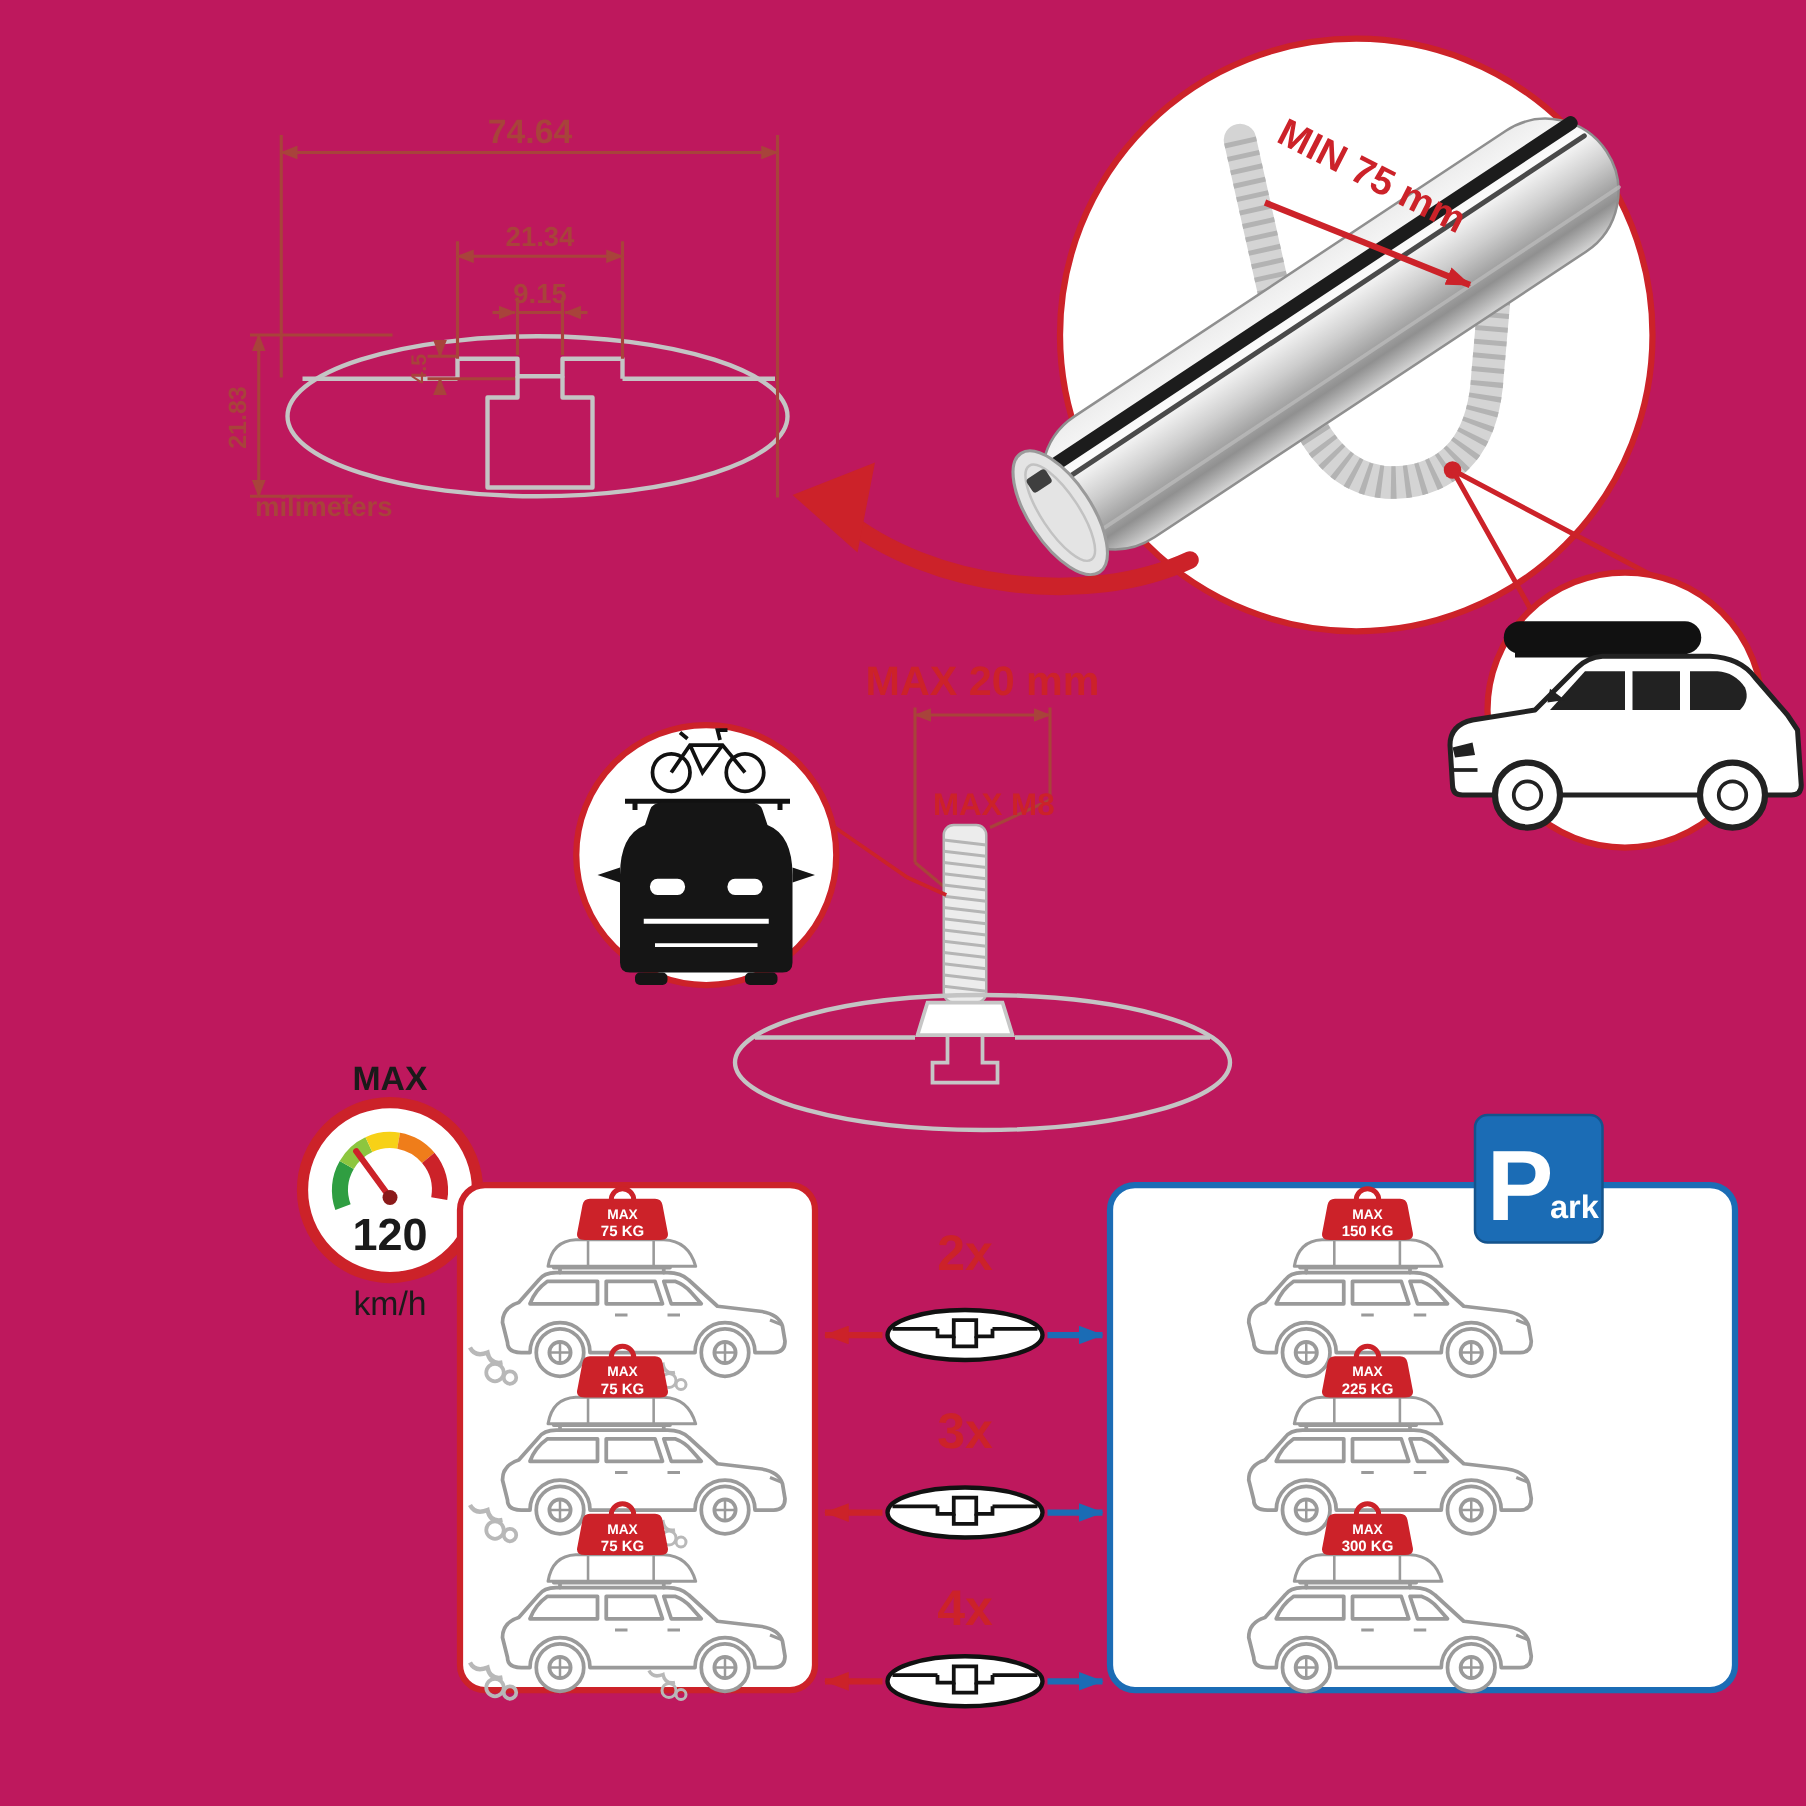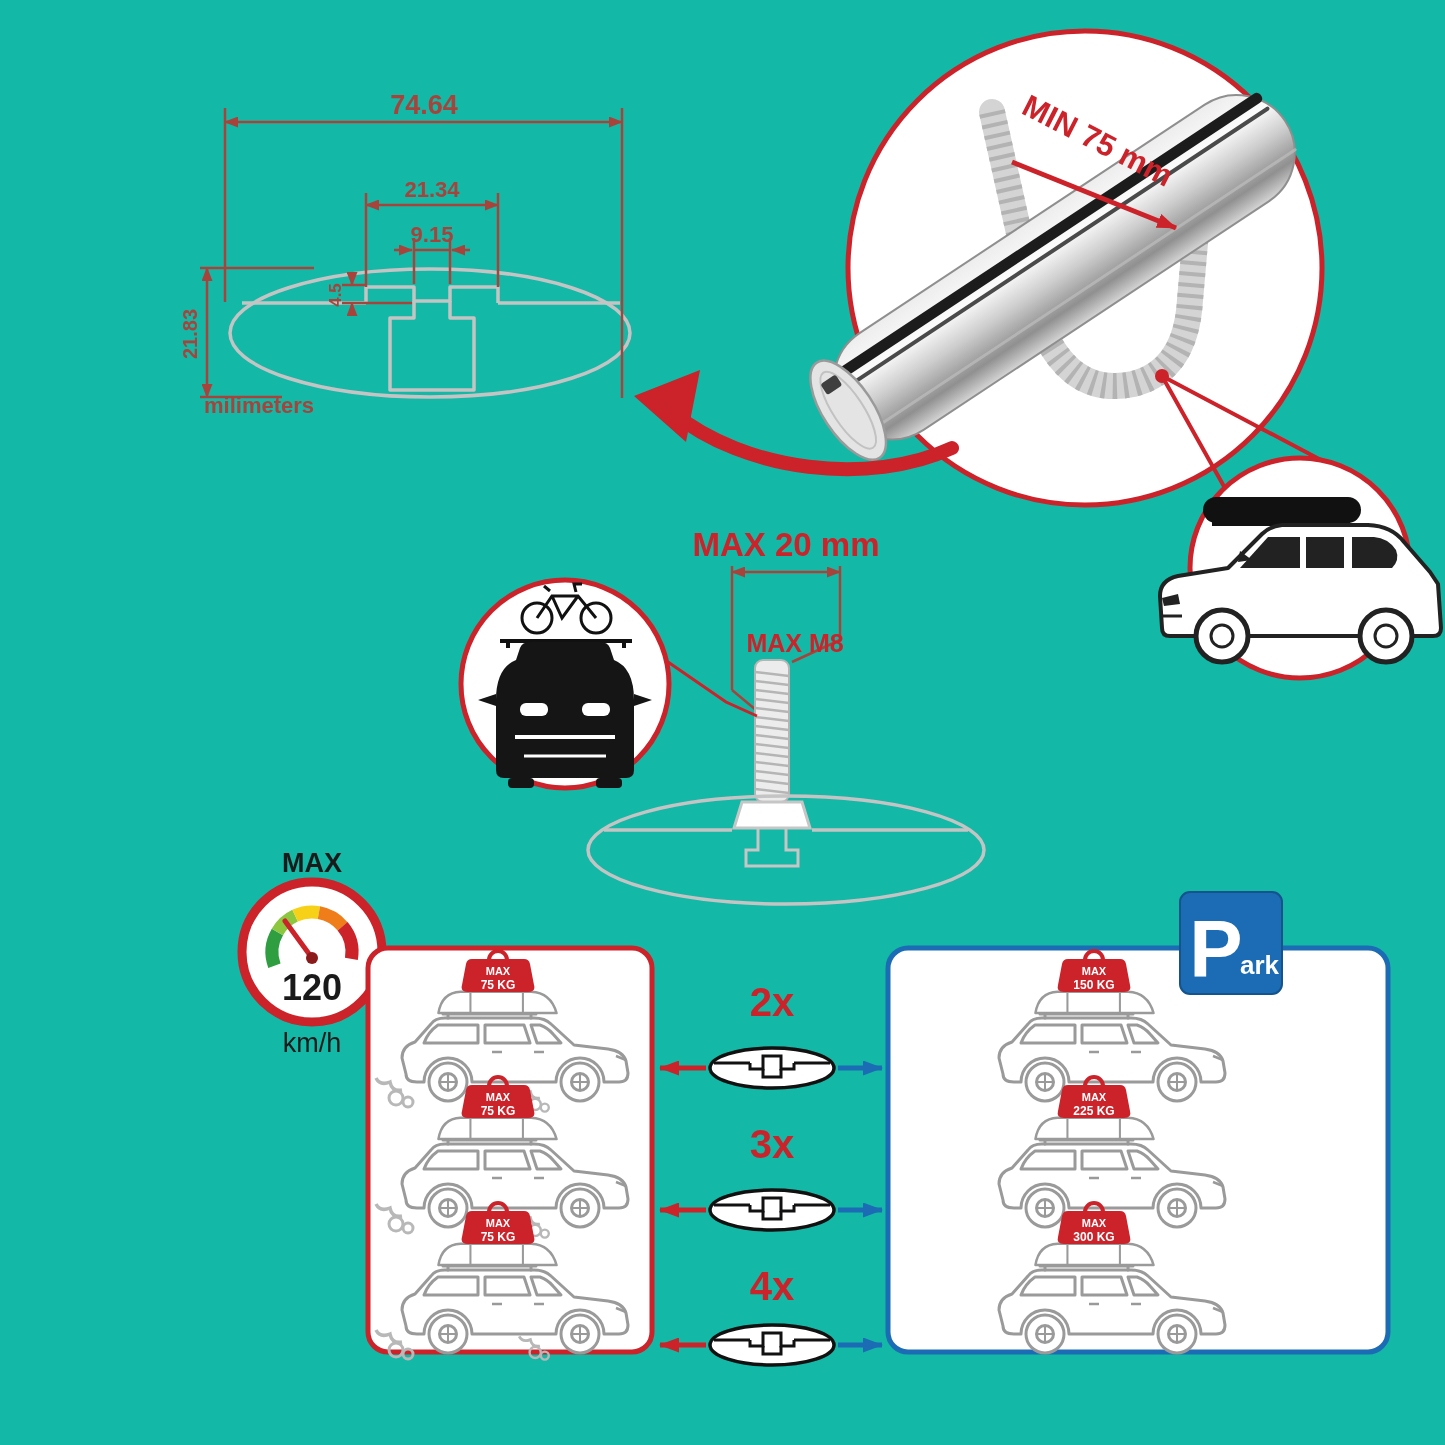--- a/index.html
+++ b/index.html
@@ -1,16 +1,16 @@
 <!DOCTYPE html>
 <html><head>
 <meta charset="utf-8">
 <style>
   html,body{margin:0;padding:0;background:#fff;}
-  .stage{position:relative;width:1445px;height:1445px;background:#14b8a6;overflow:hidden;
+  .stage{position:relative;width:1445px;height:1445px;background:#be185d;overflow:hidden;
          font-family:"Liberation Sans", sans-serif;}
   svg{position:absolute;left:0;top:0;}
   svg text{font-family:"Liberation Sans", sans-serif;}
   .gline{stroke:#c4c4c4;stroke-width:3.5;fill:none;stroke-linejoin:round;}
   .dimline{stroke:#a8433b;stroke-width:2.5;fill:none;}
   .dimt{fill:#a8433b;font-weight:700;}
   .redt{fill:#cc2229;font-weight:700;}
   .blkt{fill:#1a1a1a;}
   .cart{stroke:#9a9a9a;stroke-width:3;fill:#fff;stroke-linejoin:round;stroke-linecap:round;}
   .tagmax{fill:#fff;font-weight:700;font-size:11px;text-anchor:middle;}

